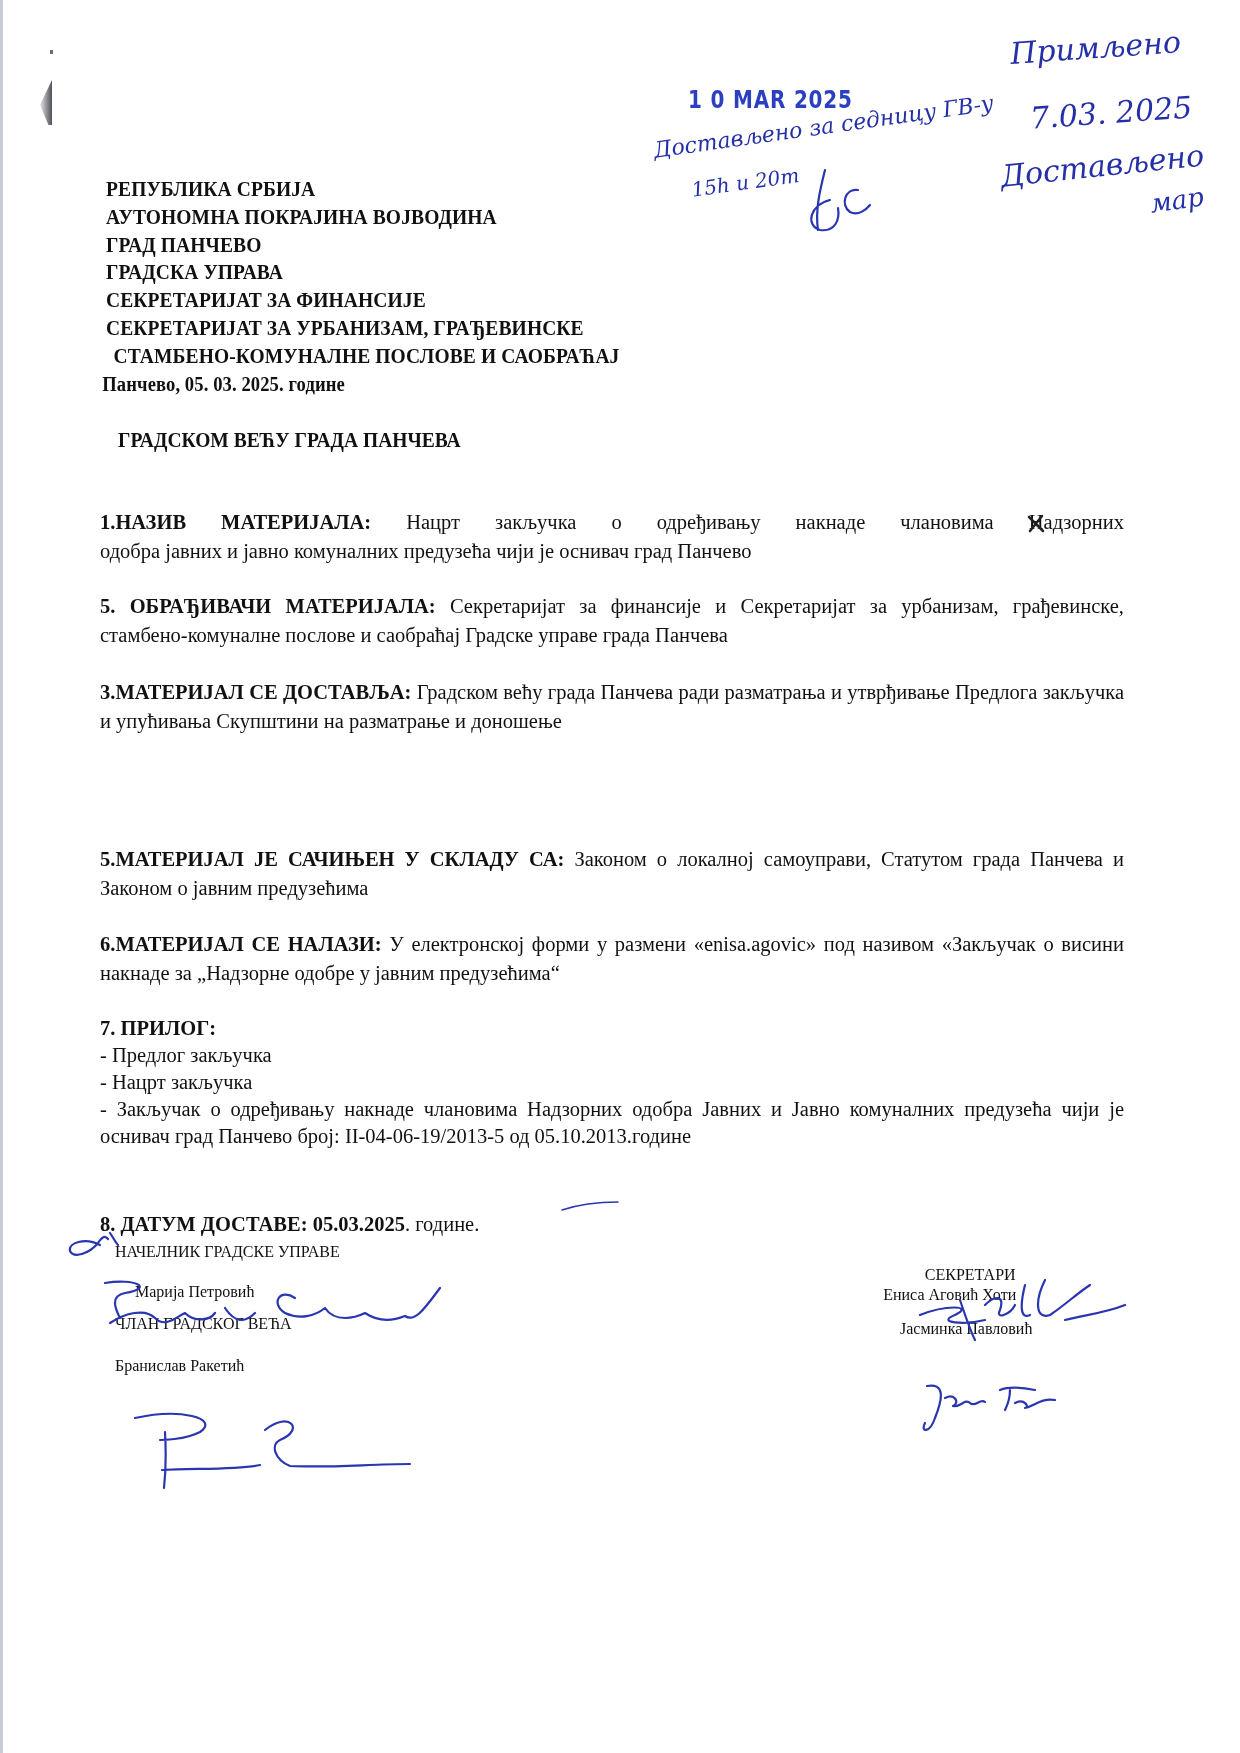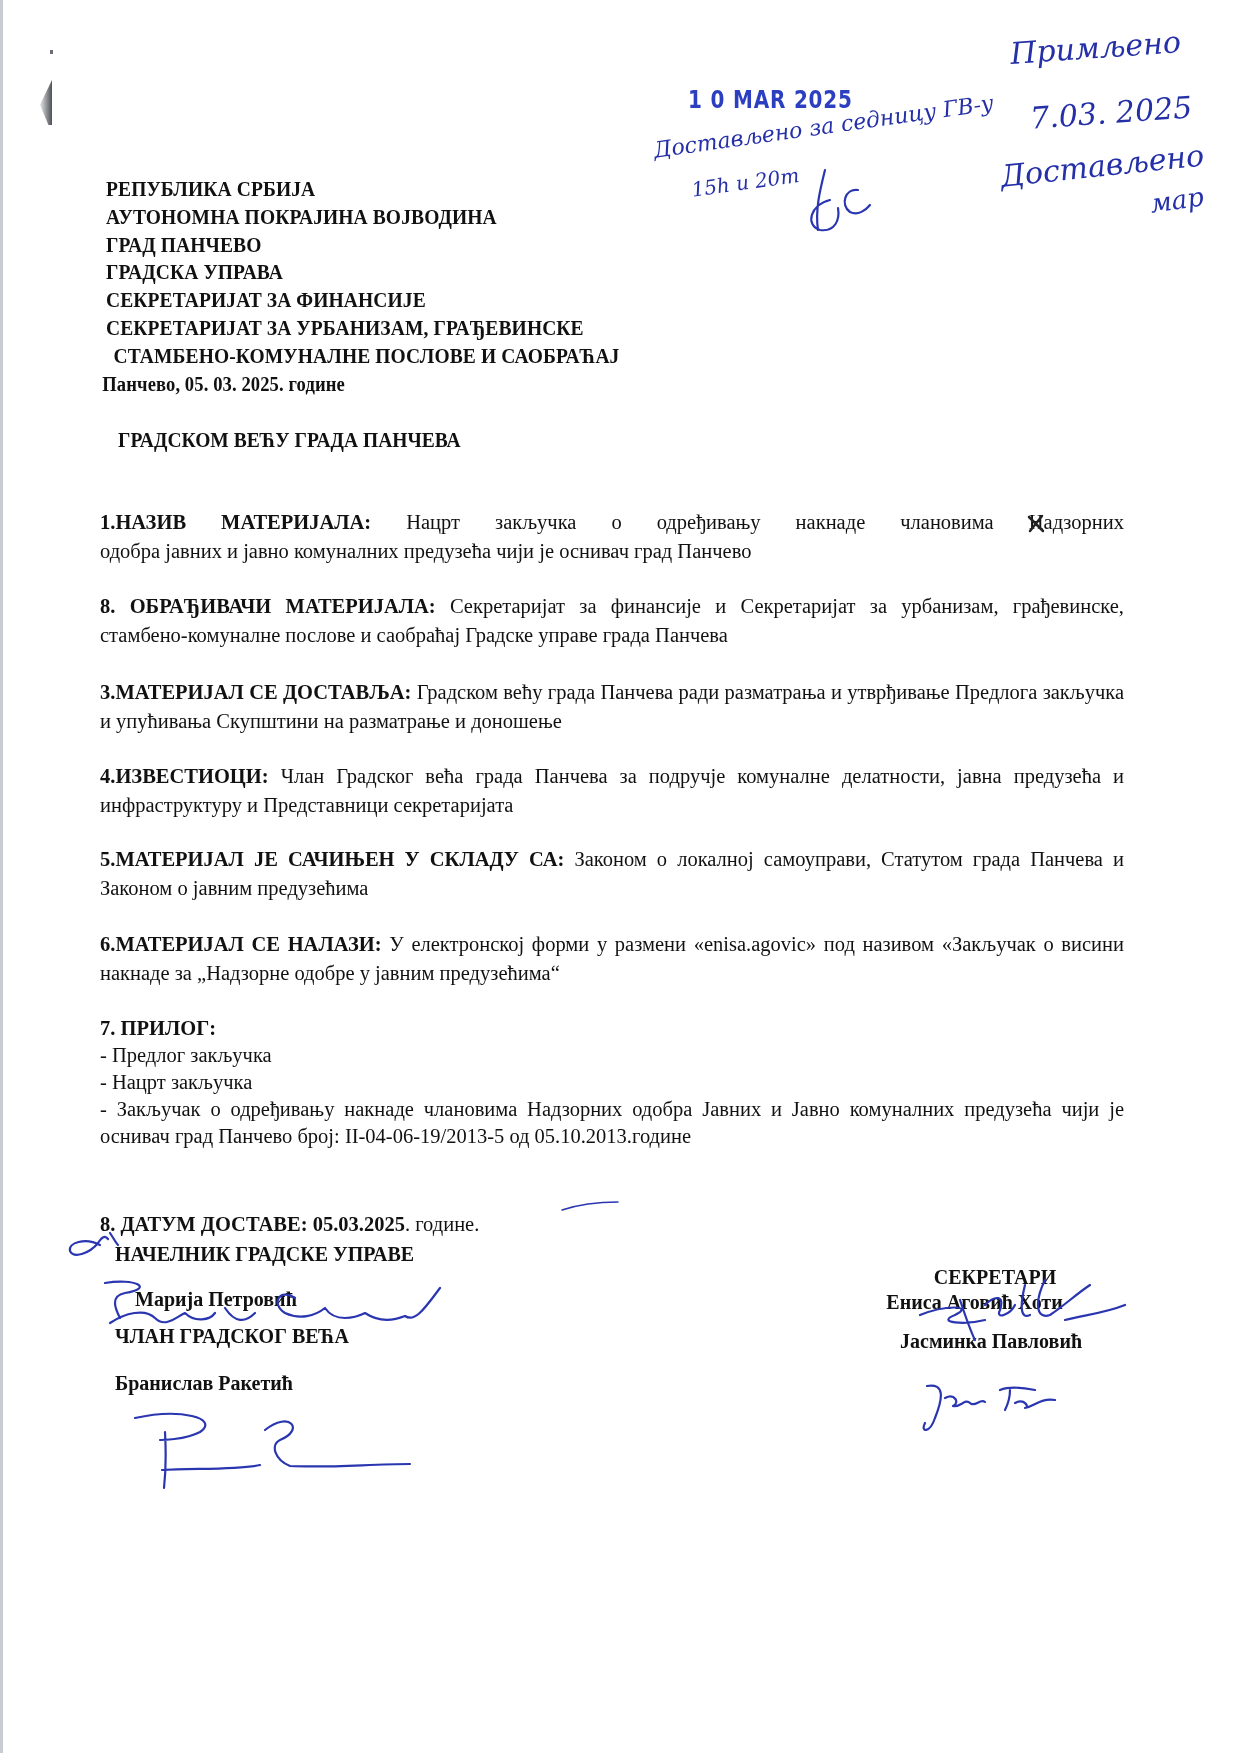--- a/index.html
+++ b/index.html
@@ -11,21 +11,21 @@
             transform: scaleX(0.93); transform-origin: left top; letter-spacing: 0.1px; }
   .header div { white-space: nowrap; }
   .header .indent1 { padding-left: 8px; }
   .header .date { margin-left: -4px; font-size: 20px; }
   .addressee { position: absolute; left: 118px; top: 428px; font-weight: bold; font-size: 21px;
                transform: scaleX(0.93); transform-origin: left top; white-space: nowrap; }
   .section { position: absolute; left: 100px; width: 1024px; font-size: 20.5px; line-height: 28.5px; text-align: justify; }
   .section .lbl { font-weight: bold; }
   .section p { margin: 0; }
   .justify-line { text-align: justify; text-align-last: justify; }
-  .sig-block { position: absolute; font-weight: bold; font-size: 20px; white-space: nowrap; }
+  .sig-block { position: absolute; font-weight: normal; font-size: 16px; white-space: nowrap; }
   .stamp { position: absolute; left: 688px; top: 85px; font-family: "DejaVu Sans", sans-serif; font-weight: bold;
            color: #2b3fc0; font-size: 25px; letter-spacing: 1px; transform: scaleX(0.8); transform-origin: left top; }
   .hand { position: absolute; color: #2530a8; font-family: "DejaVu Serif", serif; font-style: italic; }
   svg.ink { position: absolute; overflow: visible; }
   svg.ink path { fill: none; stroke: #2a36b0; stroke-width: 2.2; stroke-linecap: round; stroke-linejoin: round; }
   .corr { position: relative; }
   .corr-mark { position: absolute; left: -2px; top: 2px; width: 18px; height: 22px; }
 </style>
 </head>
 <body>
@@ -65,30 +65,27 @@
   <div class="section" style="top:508px;">
     <p class="justify-line">
       <span class="lbl">1.НАЗИВ МАТЕРИЈАЛА:</span><span>  Нацрт закључка о одређивању накнаде члановима </span><span class="corr"><span>Н</span><svg class="ink corr-mark" viewBox="0 0 18 22" style="left:-2px;top:2px;">
             <path d="M2 4 L16 18 M3 18 L15 3" style="stroke:#222;stroke-width:2.5;"></path>
           </svg></span><span>адзорних</span>
     </p>
     <p>одобра јавних и јавно комуналних предузећа чији је оснивач град Панчево</p>
   </div>
 
   <div class="section" style="top:592px;">
-    <p><span class="lbl">8. ОБРАЂИВАЧИ МАТЕРИЈАЛА:</span><span> Секретаријат за финансије и Секретаријат за урбанизам, грађевинске, стамбено-комуналне послове и саобраћај  Градске управе града Панчева</span></p>
+    <p><span class="lbl">5. ОБРАЂИВАЧИ МАТЕРИЈАЛА:</span><span> Секретаријат за финансије и Секретаријат за урбанизам, грађевинске, стамбено-комуналне послове и саобраћај  Градске управе града Панчева</span></p>
   </div>
 
   <div class="section" style="top:678px;">
     <p><span class="lbl">3.МАТЕРИЈАЛ СЕ ДОСТАВЉА:</span><span> Градском већу града Панчева ради разматрања и утврђивање Предлога закључка и упућивања Скупштини на разматрање и доношење</span></p>
   </div>
 
-  <div class="section" style="top:762px;">
-    <p><span class="lbl">4.ИЗВЕСТИОЦИ:</span><span>  Члан Градског већа града Панчева за подручје комуналне делатности, јавна предузећа и инфраструктуру и Представници секретаријата</span></p>
-  </div>
 
   <div class="section" style="top:845px;">
     <p><span class="lbl">5.МАТЕРИЈАЛ ЈЕ САЧИЊЕН У СКЛАДУ СА:</span><span> Законом о локалној самоуправи, Статутом града Панчева и Законом о јавним предузећима</span></p>
   </div>
 
   <div class="section" style="top:930px;">
     <p><span class="lbl">6.МАТЕРИЈАЛ СЕ НАЛАЗИ:</span><span> У електронској форми у размени «enisa.agovic» под називом «Закључак о висини накнаде за „Надзорне одобре у јавним предузећима“</span></p>
   </div>
 
   <div class="section" style="top:1015px;line-height:27px;">

